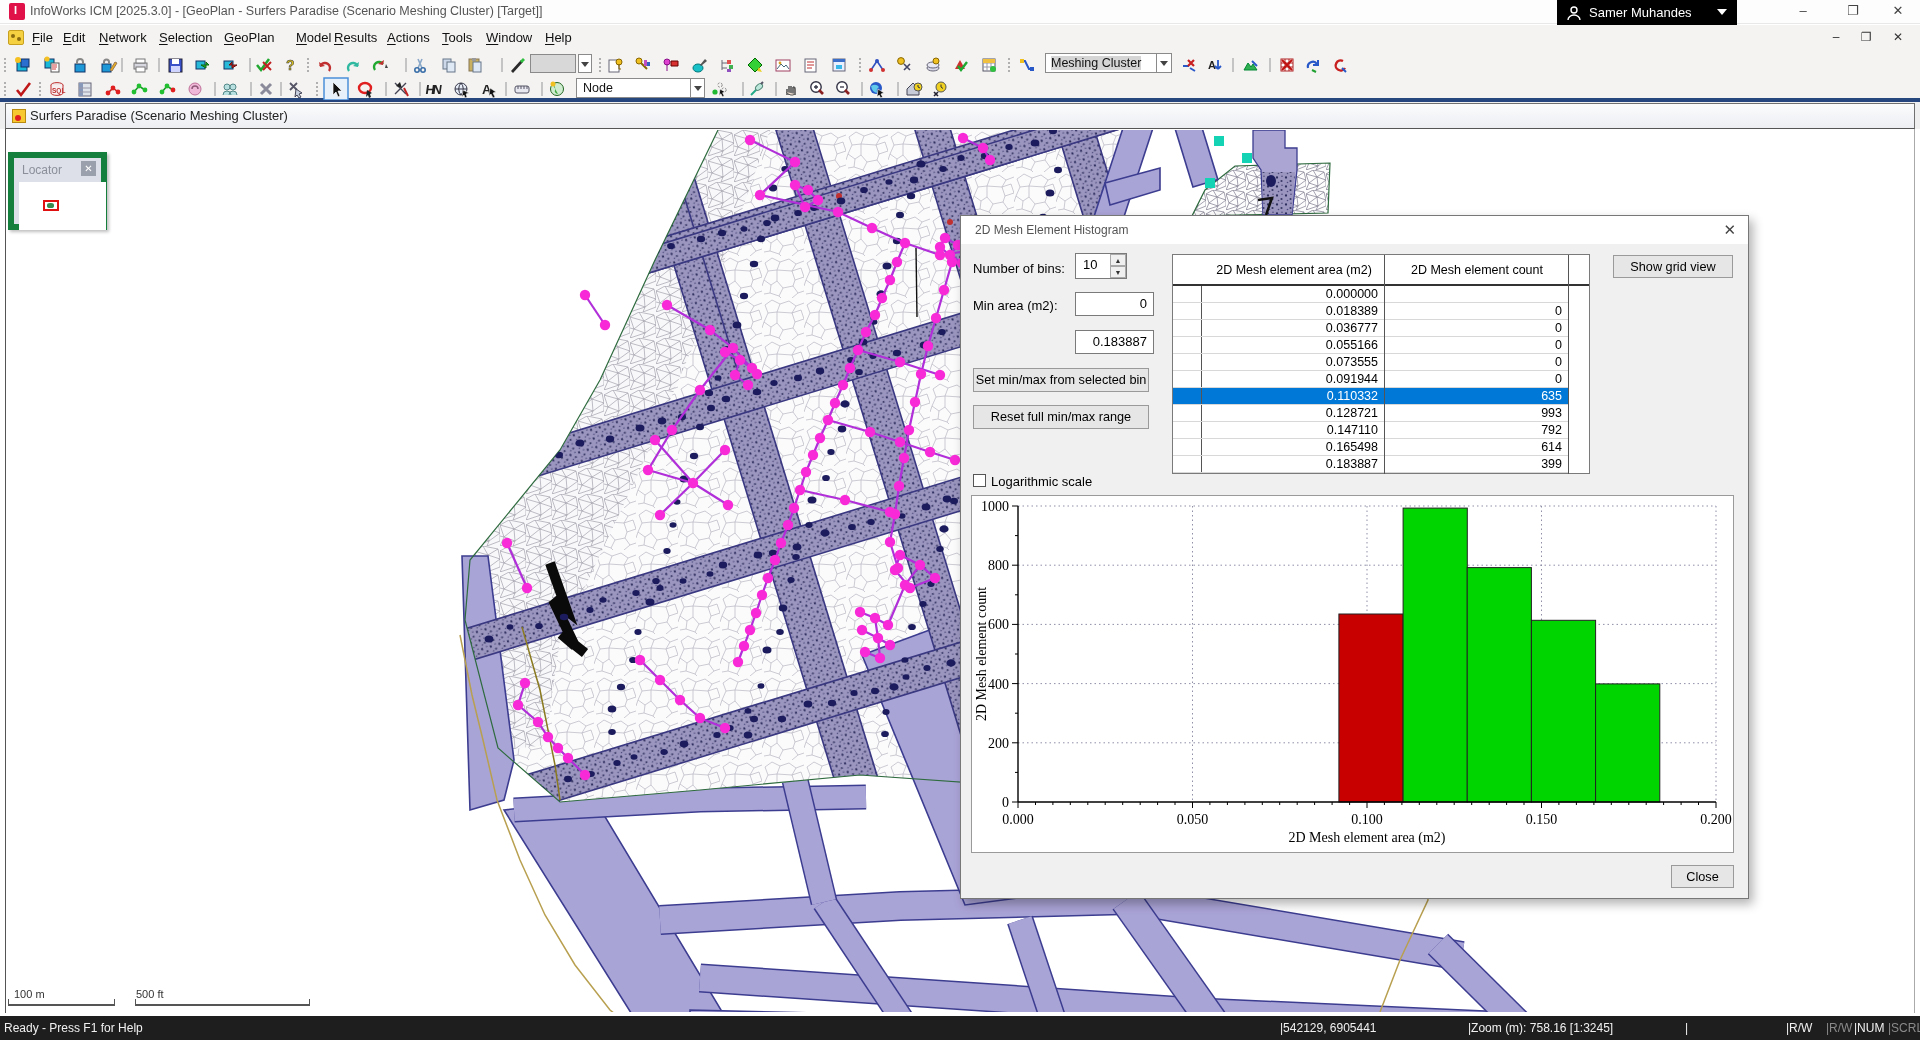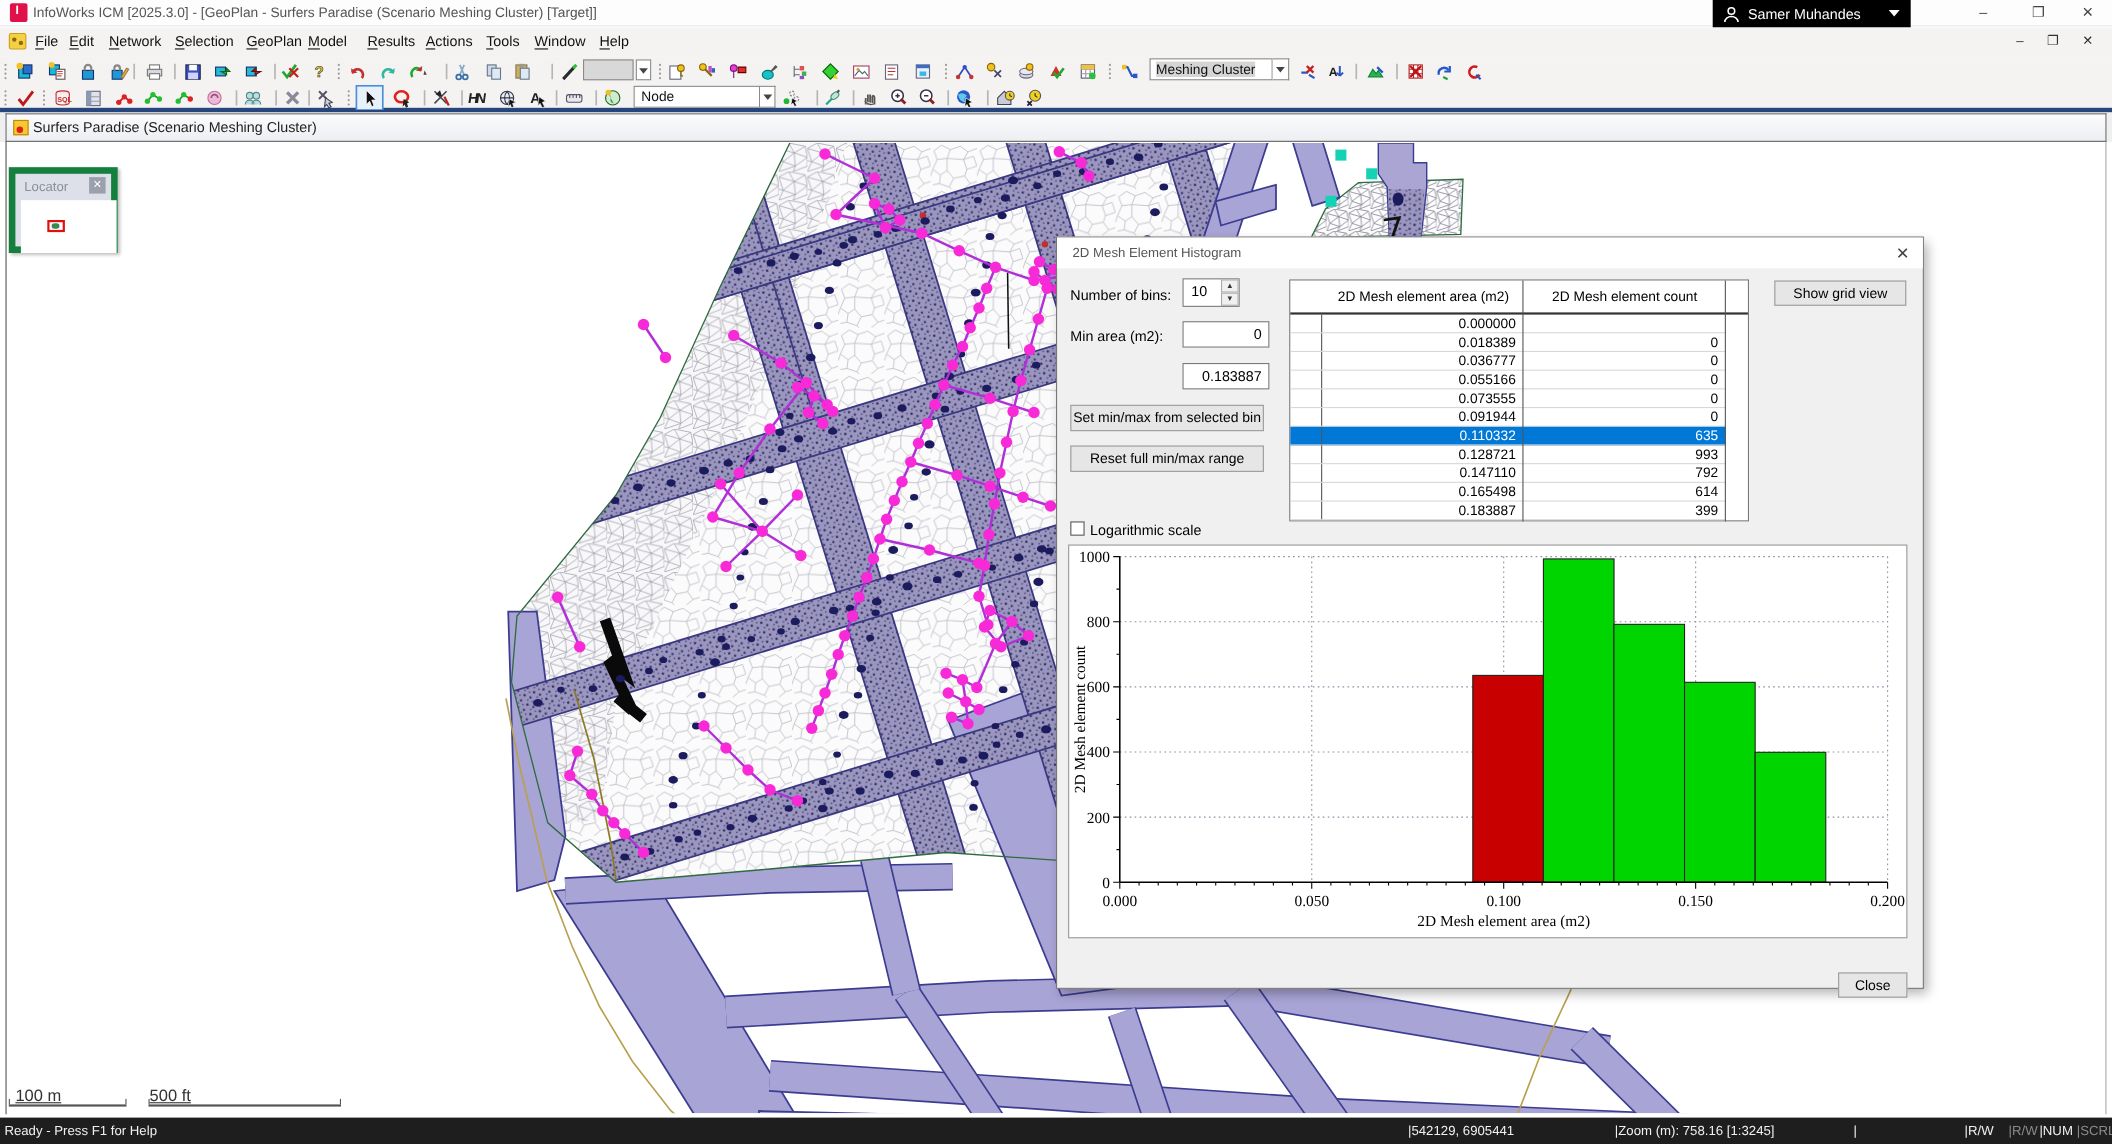--- a/index.html
+++ b/index.html
@@ -44,21 +44,21 @@
 .thead .h2{position:absolute;left:212px;width:184px;top:8px;text-align:center;}
 .trow{position:absolute;left:0;width:396px;height:17px;font-size:12.5px;border-bottom:1px solid #d8d8d8;}
 .trow .rh{position:absolute;left:0;top:0;width:29px;height:16px;border-right:1px solid #555;}
 .trow .c1{position:absolute;left:30px;width:175px;top:1px;text-align:right;}
 .trow .c2{position:absolute;left:212px;width:177px;top:1px;text-align:right;}
 .trow.sel{background:#0078d7;color:#fff;}
 .tvline{position:absolute;top:0;width:1px;background:#555;height:219px;}
 #chkbox{position:absolute;left:12px;top:258px;width:13px;height:13px;background:#fff;border:1px solid #555;}
 #statusbar{position:absolute;left:0;top:1016px;width:1920px;height:24px;background:#1e1e1e;color:#f0f0f0;font-size:12px;}
 #statusbar span{position:absolute;top:5px;}
-.scalelab{position:absolute;font-size:15px;color:#333;text-decoration:underline;}
+.scalelab{position:absolute;font-size:11px;color:#333;}
 .scalebar{position:absolute;height:2px;background:#555;}
 .sticks{position:absolute;width:1px;height:5px;background:#555;}
 </style></head><body>
 
 <div id="titlebar">
     <div id="appicon"></div>
 <div class="ttext">InfoWorks ICM [2025.3.0] - [GeoPlan - Surfers Paradise (Scenario Meshing Cluster)  [Target]]</div>
 <div id="userbox">
       <svg width="18" height="18" viewBox="0 0 18 18">
         <circle cx="9" cy="6" r="3" fill="none" stroke="#fff" stroke-width="1.4"></circle>
@@ -74,21 +74,21 @@
 <div id="menubar">
 <div style="position:absolute;left:8px;top:5px;width:16px;height:15px;background:#f5d040;border:1px solid #c8a020;border-radius:2px;">
       <div style="position:absolute;left:2px;top:3px;width:4px;height:4px;background:#8a6a10;border-radius:50%;"></div>
       <div style="position:absolute;left:8px;top:6px;width:4px;height:4px;background:#8a6a10;border-radius:50%;"></div>
     </div>
 <span style="left:32px;"><u>F</u>ile</span>
 <span style="left:63px;"><u>E</u>dit</span>
 <span style="left:99px;"><u>N</u>etwork</span>
 <span style="left:159px;"><u>S</u>election</span>
 <span style="left:224px;"><u>G</u>eoPlan</span>
-<span style="left:280px;"><u>M</u>odel</span>
+<span style="left:296px;"><u>M</u>odel</span>
 <span style="left:334px;"><u>R</u>esults</span>
 <span style="left:387px;"><u>A</u>ctions</span>
 <span style="left:442px;"><u>T</u>ools</span>
 <span style="left:486px;"><u>W</u>indow</span>
 <span style="left:545px;"><u>H</u>elp</span>
 <div id="mdictl">– ❐ ✕</div>
 </div>
 <div id="tb">
     <svg width="1920" height="24" style="position:absolute;left:0;top:1px;">
       <g transform="translate(3,4)">
@@ -1176,21 +1176,21 @@
         <text x="37" y="15.0" text-anchor="end">1000</text>
         <text x="46.0" y="328" text-anchor="middle">0.000</text>
         <text x="220.5" y="328" text-anchor="middle">0.050</text>
         <text x="395.0" y="328" text-anchor="middle">0.100</text>
         <text x="569.5" y="328" text-anchor="middle">0.150</text>
         <text x="744.0" y="328" text-anchor="middle">0.200</text>
         <text x="395" y="346" text-anchor="middle">2D Mesh element area (m2)</text>
         <text transform="translate(14 158) rotate(-90)" text-anchor="middle">2D Mesh element count</text>
       </g>
     </svg>
-<div class="btn" style="left:710px;top:649px;width:63px;height:23px;line-height:22px;margin-top:19px;">Close</div>
+<div class="btn" style="left:710px;top:649px;width:63px;height:23px;line-height:22px;">Close</div>
 </div>
 <div id="statusbar">
 <span style="left:4px;">Ready - Press F1 for Help</span>
 <span style="left:1280px;">|542129, 6905441</span>
 <span style="left:1468px;">|Zoom (m): 758.16 [1:3245]</span>
 <span style="left:1685px;">|</span>
 <span style="left:1786px;">|R/W</span>
 <span style="left:1826px;color:#8a8a8a;">|R/W</span>
 <span style="left:1854px;">|NUM</span>
 <span style="left:1888px;color:#8a8a8a;">|SCRL</span>

